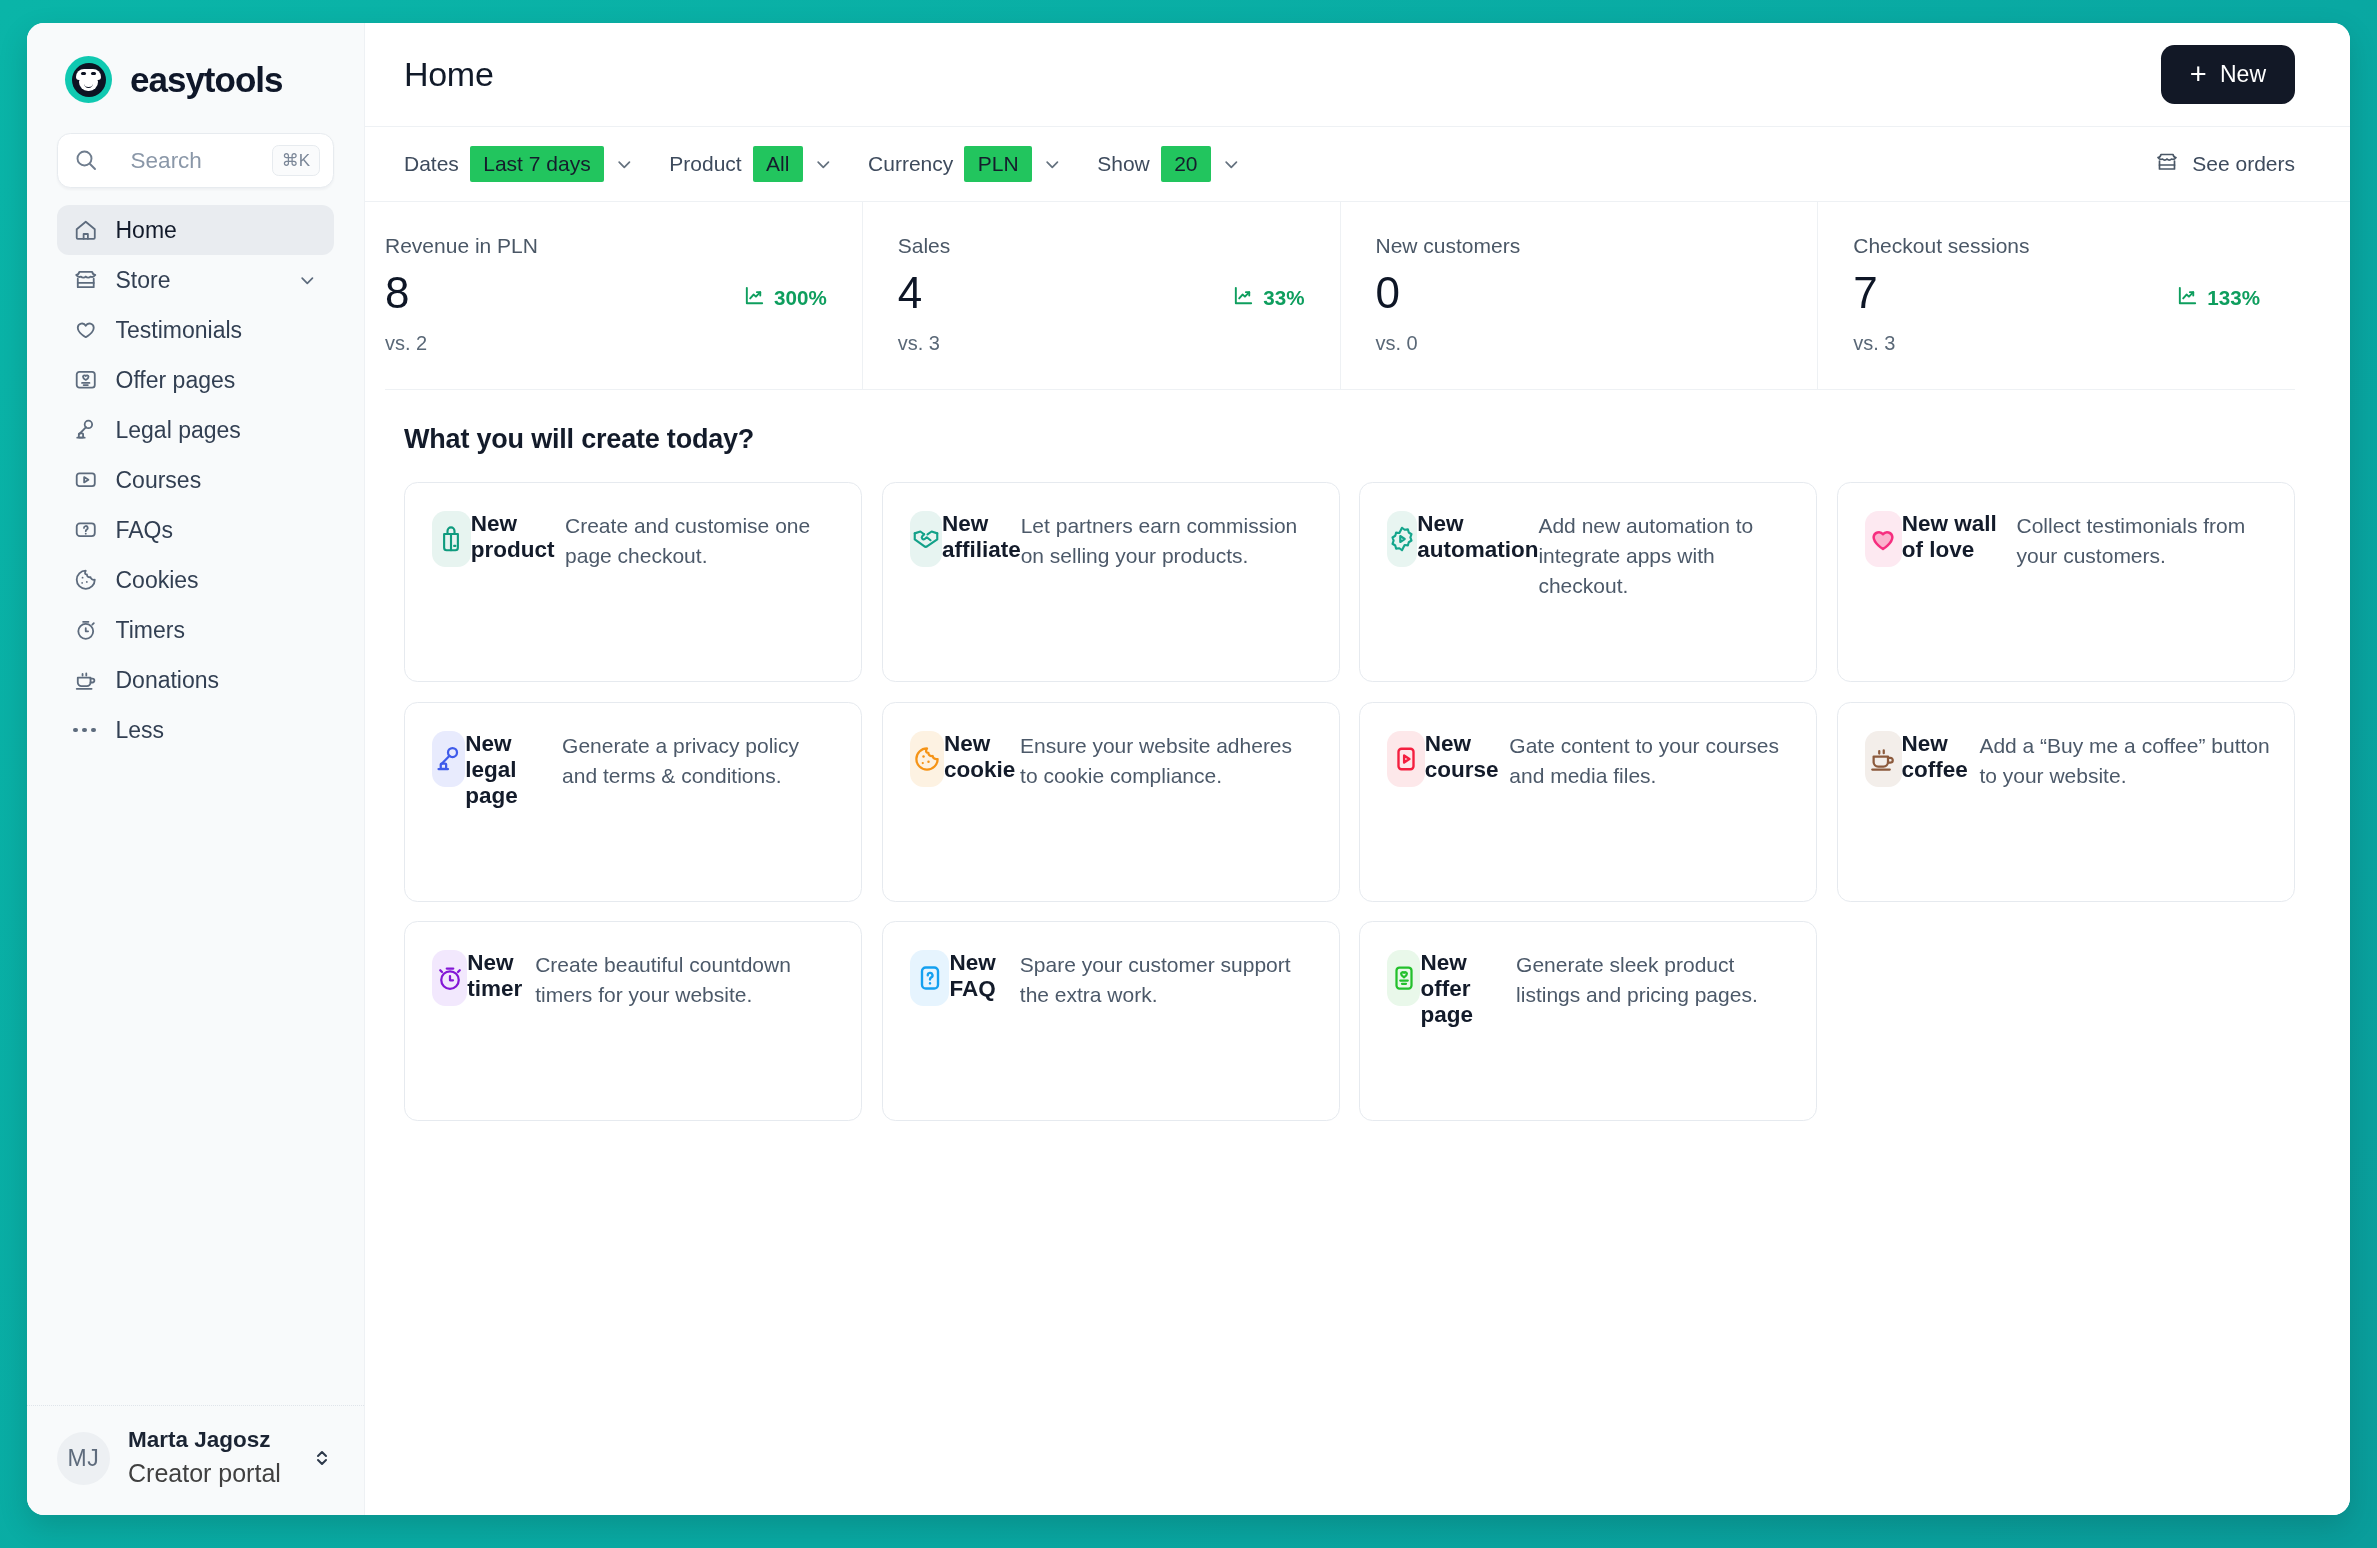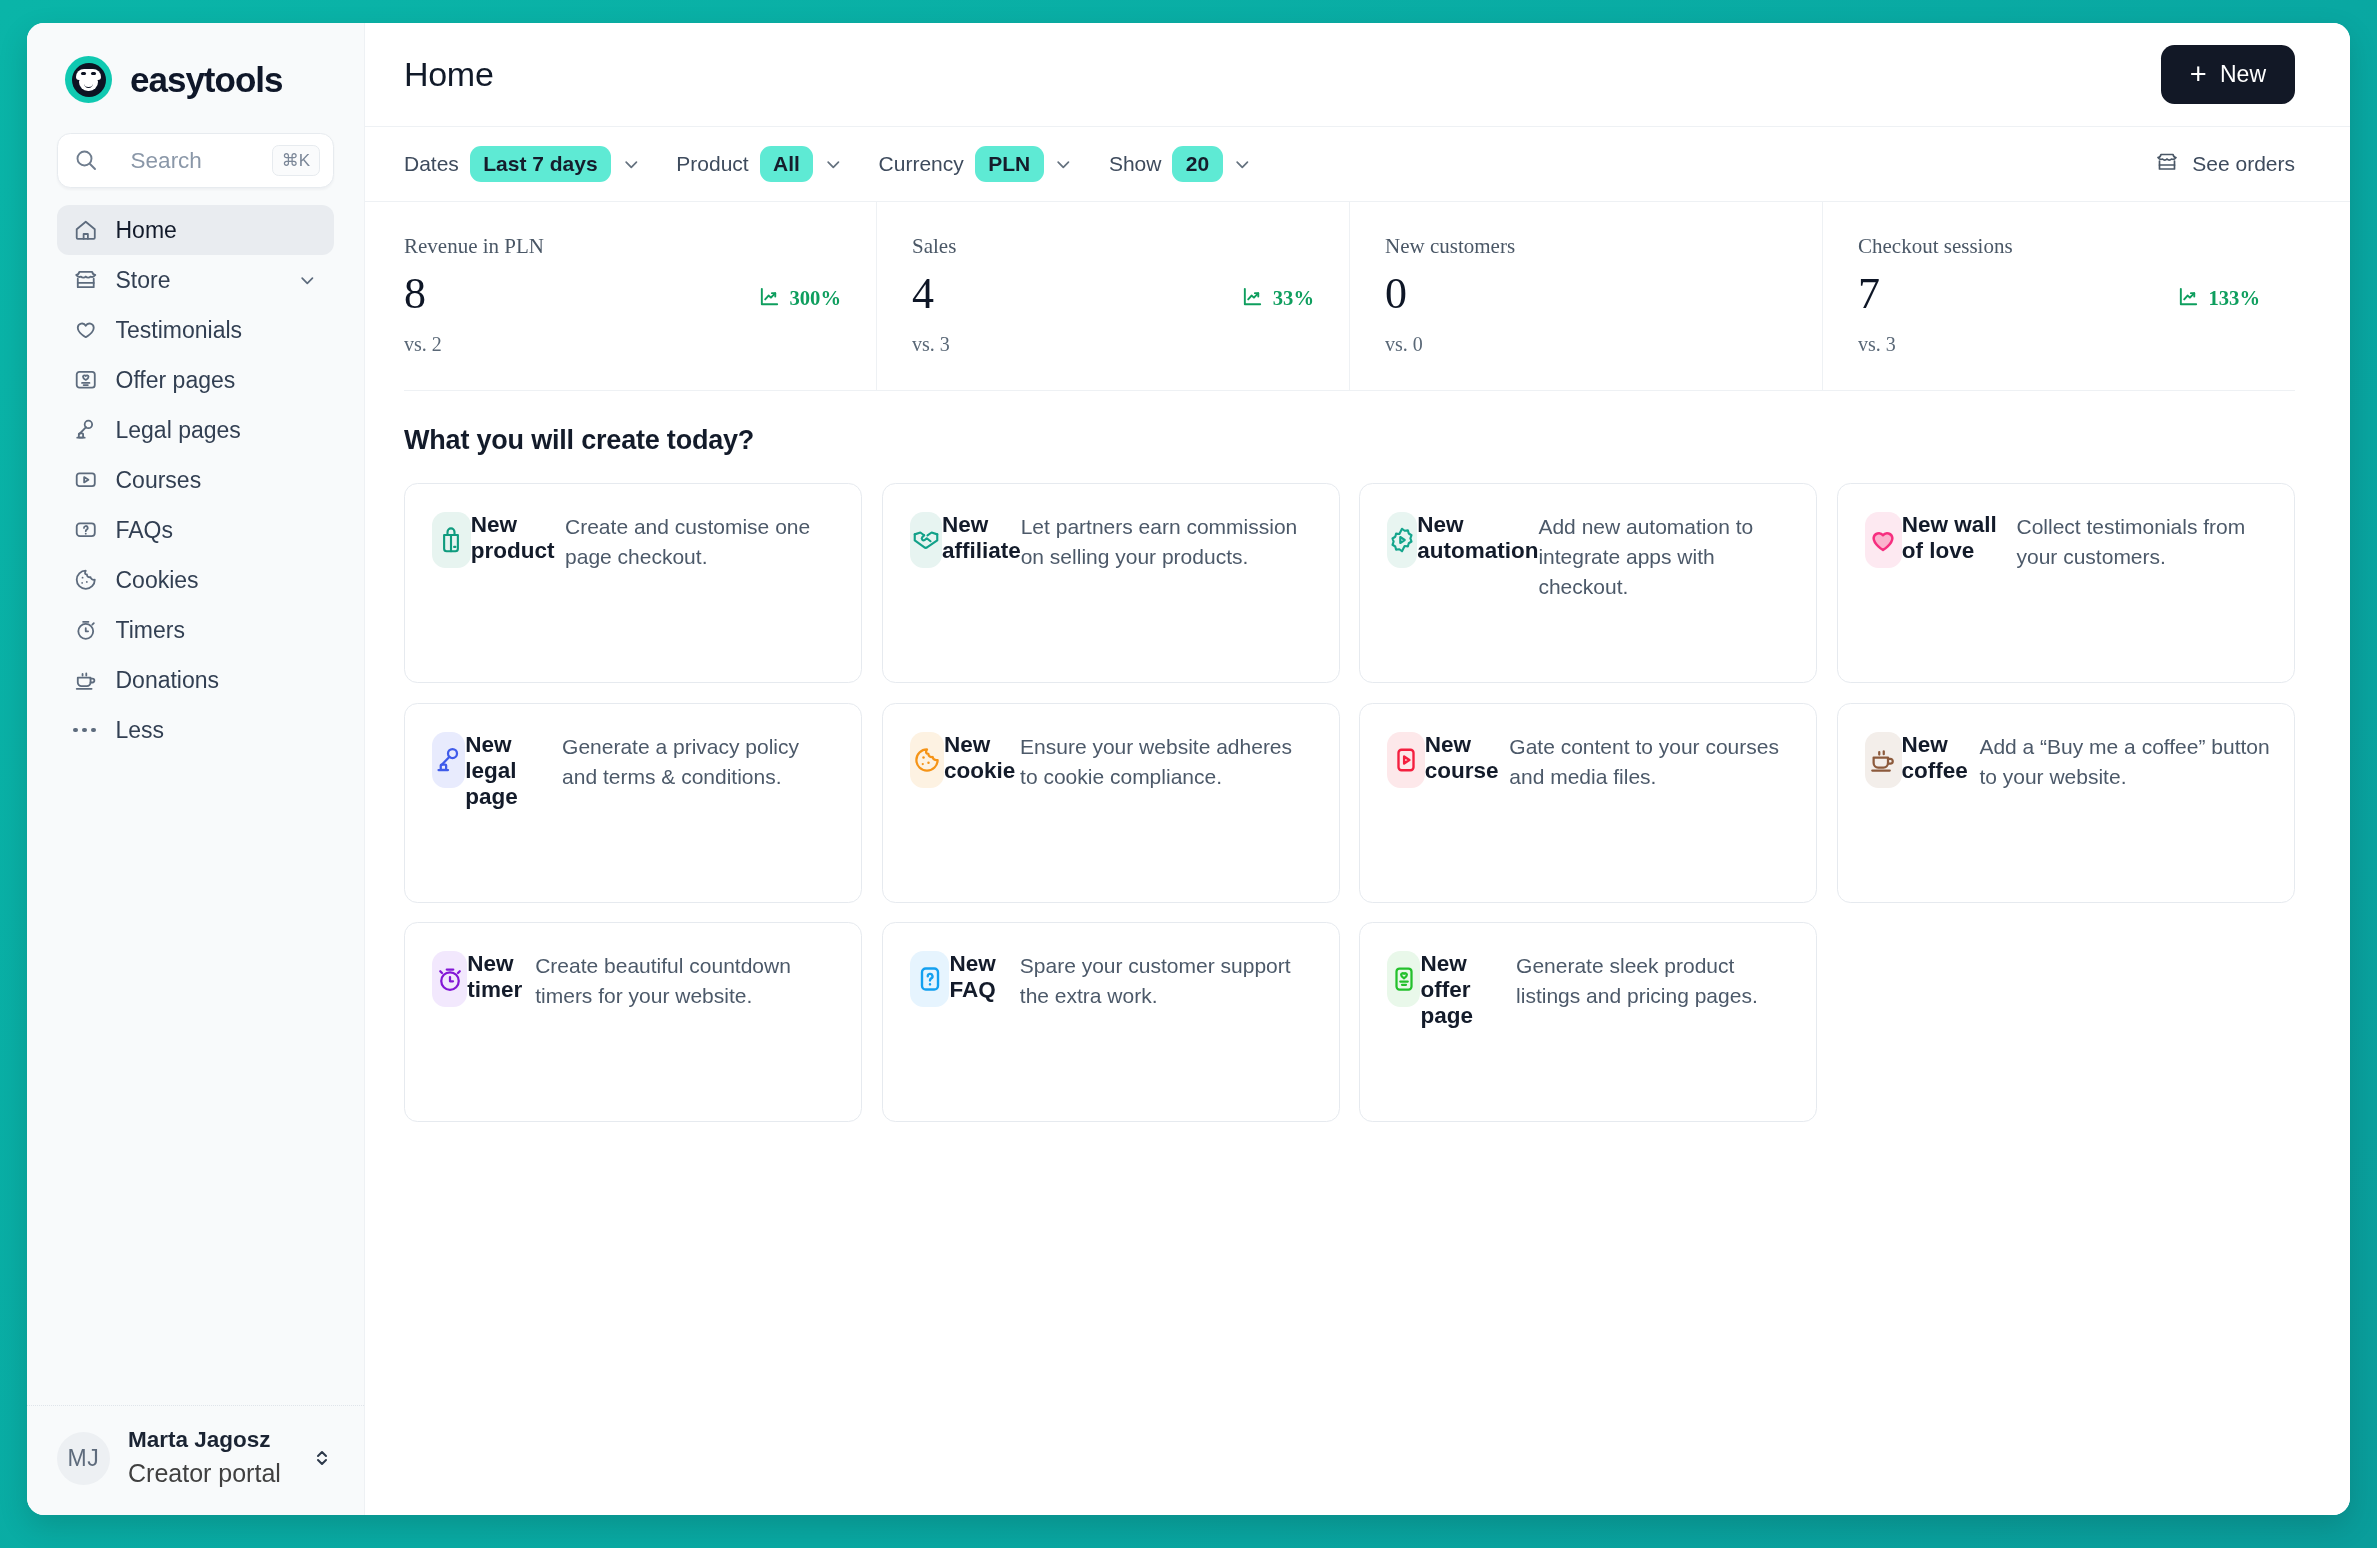--- a/index.html
+++ b/index.html
@@ -160,22 +160,22 @@
   .filterbar {
     height: 75px;
     border-bottom: 1.2px solid #eef1f4;
     display: flex; align-items: center;
     padding: 0 55px 0 39px;
     gap: 0;
   }
   .filter { display: flex; align-items: center; gap: 0; margin-right: 35px; }
   .filter .fname { font-size: 21px; color: #3e4b5d; margin-right: 11px; }
   .filter .fval {
-    font-size: 21px; color: #151d2c; font-weight: bold;
-    background: #5eead4; border-radius: 11px;
+    font-size: 21px; color: #151d2c; font-weight: normal;
+    background: #22c55e; border-radius: 2px;
     padding: 6px 13.4px;
     cursor: pointer;
   }
   .filter .fchev { margin-left: 9.7px; width: 20.6px; height: 20.6px; cursor: pointer; }
   .see-orders {
     margin-left: auto;
     display: flex; align-items: center; gap: 13.4px;
     font-size: 21px; color: #3e4b5d; cursor: pointer;
   }
 
@@ -468,21 +468,21 @@
           <svg width="24" height="24" viewBox="0 0 24 24" fill="none" stroke="#4a5766" stroke-width="1.7" stroke-linecap="round" stroke-linejoin="round">
             <path d="M3 7.5c1.8 0 2.6-1.3 3-3h12c.4 1.7 1.2 3 3 3-1.2 1.6-3.1 2.2-4.5 1.5-1.2 1.4-3.3 1.4-4.5 0-1.2 1.4-3.3 1.4-4.5 0C6.1 9.7 4.2 9.1 3 7.5z"></path>
             <path d="M4.5 11v8h15v-8"></path>
               <path d="M4.5 15h15"></path>
           </svg>
         </span>
         <span>See orders</span>
       </div>
     </div>
 
-    <div class="stats-wrap" style="margin-left:39px;font-family:Liberation Serif, serif;">
+    <div class="stats-wrap" style="margin-left:20px;">
       <div class="stats" style="margin:0;">
 
         <div class="stat">
           <div class="s-pad">
             <div class="stat-label">Revenue in PLN</div>
             <div class="stat-mid">
               <div class="stat-value">8</div>
               <div class="stat-trend">
                 <span>
                   <svg width="23" height="23" viewBox="0 0 24 24" fill="none" stroke="#0e9e5e" stroke-width="2" stroke-linecap="round" stroke-linejoin="round">

